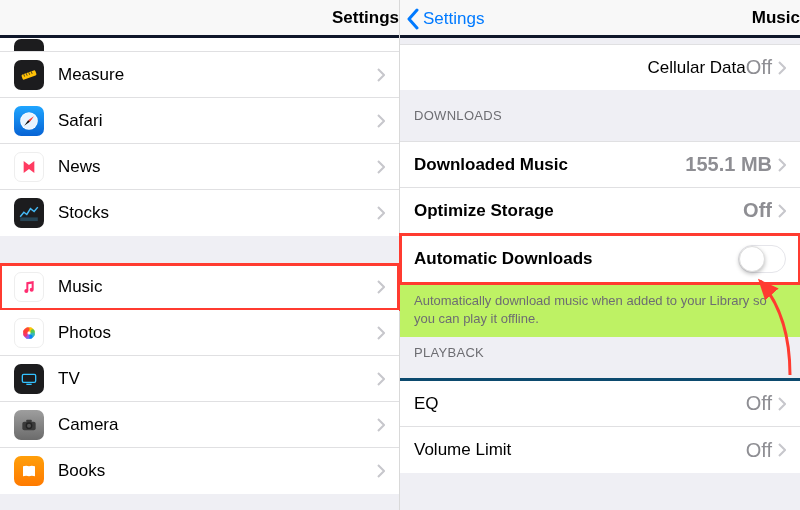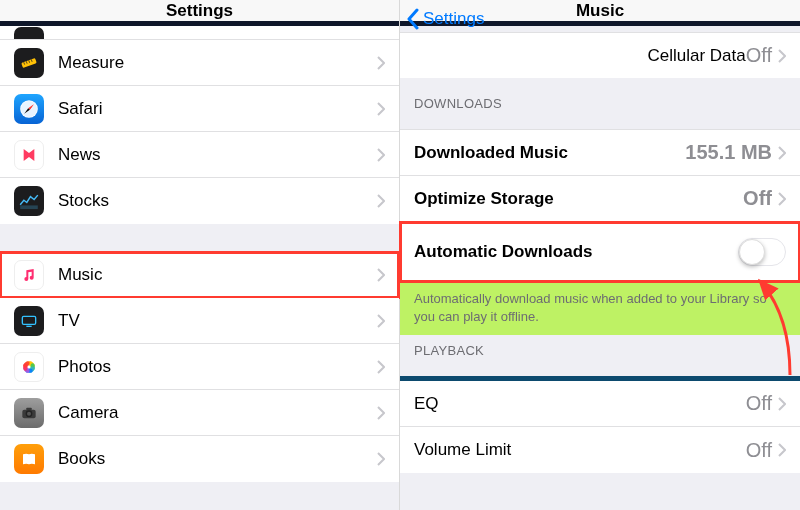--- a/index.html
+++ b/index.html
@@ -1,21 +1,21 @@
 <!DOCTYPE html>
 <html><head>
 <meta charset="utf-8">
 <style>
   * { box-sizing: border-box; margin: 0; padding: 0; }
   html, body { width: 800px; height: 510px; font-family: -apple-system, "Helvetica Neue", Helvetica, Arial, sans-serif; background: #fff; overflow: hidden; }
   .container { display: flex; width: 800px; height: 510px; }
   .panel { width: 400px; height: 510px; background: #efeff4; display: flex; flex-direction: column; position: relative; }
   .panel-left { border-right: 1px solid #d9d9d9; }
   
-  .navbar { height: 26px; background: #f8f8f8; border-bottom: 5px solid #0f172a; display: flex; align-items: center; justify-content: center; position: relative; }
+  .navbar { height: 38px; background: #f8f8f8; border-bottom: 3px solid #0f172a; display: flex; align-items: center; justify-content: flex-end; position: relative; }
   .nav-title { font-size: 17px; font-weight: 600; color: #000; }
   .nav-back { position: absolute; left: 6px; top: 0; height: 38px; display: flex; align-items: center; color: #007aff; font-size: 17px; }
   .nav-back svg { width: 13px; height: 22px; }
   
   .group { background: #fff; }
   .row {
     height: 46px; display: flex; align-items: center; padding: 0 14px 0 14px;
     border-bottom: 1px solid #e0e0e2; background: #fff; position: relative;
   }
   .row.no-border { border-bottom: none; }
@@ -136,35 +136,20 @@
         </div>
         <div class="label">Music</div>
         <div class="chev">
             <svg viewBox="0 0 8 14">
               <polyline points="1,1 7,7 1,13" fill="none" stroke="#c7c7cc" stroke-width="2"></polyline>
             </svg>
           </div>
       </div>
 
       <div class="row">
-        <div class="icon" style="background:#1c1c1e;">
-          <svg viewBox="0 0 30 30" width="20" height="20">
-              <rect x="5" y="8" width="20" height="12" rx="2" fill="none" stroke="#33c1ff" stroke-width="2"></rect>
-              <line x1="11" y1="23" x2="19" y2="23" stroke="#33c1ff" stroke-width="2"></line>
-            </svg>
-        </div>
-        <div class="label">TV</div>
-        <div class="chev">
-            <svg viewBox="0 0 8 14">
-              <polyline points="1,1 7,7 1,13" fill="none" stroke="#c7c7cc" stroke-width="2"></polyline>
-            </svg>
-          </div>
-      </div>
-
-      <div class="row">
         <div class="icon" style="background:#fff;border:1px solid #eee;">
           <svg viewBox="0 0 30 30" width="22" height="22">
             <g transform="translate(15 15)">
               <ellipse rx="5" ry="3" transform="rotate(0) translate(0 -5)" fill="#ff9500" opacity="0.85"></ellipse>
               <ellipse rx="5" ry="3" transform="rotate(45) translate(0 -5)" fill="#ffcc00" opacity="0.85"></ellipse>
               <ellipse rx="5" ry="3" transform="rotate(90) translate(0 -5)" fill="#34c759" opacity="0.85"></ellipse>
               <ellipse rx="5" ry="3" transform="rotate(135) translate(0 -5)" fill="#30b0c7" opacity="0.85"></ellipse>
               <ellipse rx="5" ry="3" transform="rotate(180) translate(0 -5)" fill="#007aff" opacity="0.85"></ellipse>
               <ellipse rx="5" ry="3" transform="rotate(225) translate(0 -5)" fill="#af52de" opacity="0.85"></ellipse>
               <ellipse rx="5" ry="3" transform="rotate(270) translate(0 -5)" fill="#ff2d55" opacity="0.85"></ellipse>
@@ -174,20 +159,35 @@
         </div>
         <div class="label">Photos</div>
         <div class="chev">
             <svg viewBox="0 0 8 14">
               <polyline points="1,1 7,7 1,13" fill="none" stroke="#c7c7cc" stroke-width="2"></polyline>
             </svg>
           </div>
       </div>
 
       <div class="row">
+        <div class="icon" style="background:#1c1c1e;">
+          <svg viewBox="0 0 30 30" width="20" height="20">
+              <rect x="5" y="8" width="20" height="12" rx="2" fill="none" stroke="#33c1ff" stroke-width="2"></rect>
+              <line x1="11" y1="23" x2="19" y2="23" stroke="#33c1ff" stroke-width="2"></line>
+            </svg>
+        </div>
+        <div class="label">TV</div>
+        <div class="chev">
+            <svg viewBox="0 0 8 14">
+              <polyline points="1,1 7,7 1,13" fill="none" stroke="#c7c7cc" stroke-width="2"></polyline>
+            </svg>
+          </div>
+      </div>
+
+      <div class="row">
         <div class="icon" style="background:linear-gradient(#9e9e9e,#6b6b6b);">
           <svg viewBox="0 0 30 30" width="20" height="20">
               <rect x="5" y="10" width="20" height="13" rx="3" fill="#3a3a3a"></rect>
               <rect x="11" y="7" width="8" height="5" rx="1" fill="#3a3a3a"></rect>
               <circle cx="15" cy="16" r="5" fill="#222"></circle>
               <circle cx="15" cy="16" r="3" fill="#555"></circle>
             </svg>
         </div>
         <div class="label">Camera</div>
         <div class="chev">
@@ -253,33 +253,33 @@
       </div>
       <div class="row">
         <div class="label">Optimize Storage</div>
         <div class="value">Off</div>
         <div class="chev">
             <svg viewBox="0 0 8 14">
               <polyline points="1,1 7,7 1,13" fill="none" stroke="#c7c7cc" stroke-width="2"></polyline>
             </svg>
           </div>
       </div>
-      <div class="row no-border highlight" style="height:60px;">
+      <div class="row no-border highlight" style="height:50px;">
         <div class="label">Automatic Downloads</div>
         <div class="toggle">
           <div class="knob"></div>
         </div>
       </div>
     </div>
 
     <div class="section-footer">Automatically download music when added to your Library so you can play it offline.</div>
 
     <div class="section-header" style="padding-top:8px">PLAYBACK</div>
 
-    <div class="group" style="border-top:5px solid #0c4a6e;">
+    <div class="group" style="border-top:3px solid #0c4a6e;">
       <div class="row">
         <div class="label">EQ</div>
         <div class="value">Off</div>
         <div class="chev">
             <svg viewBox="0 0 8 14">
               <polyline points="1,1 7,7 1,13" fill="none" stroke="#c7c7cc" stroke-width="2"></polyline>
             </svg>
           </div>
       </div>
       <div class="row no-border">

